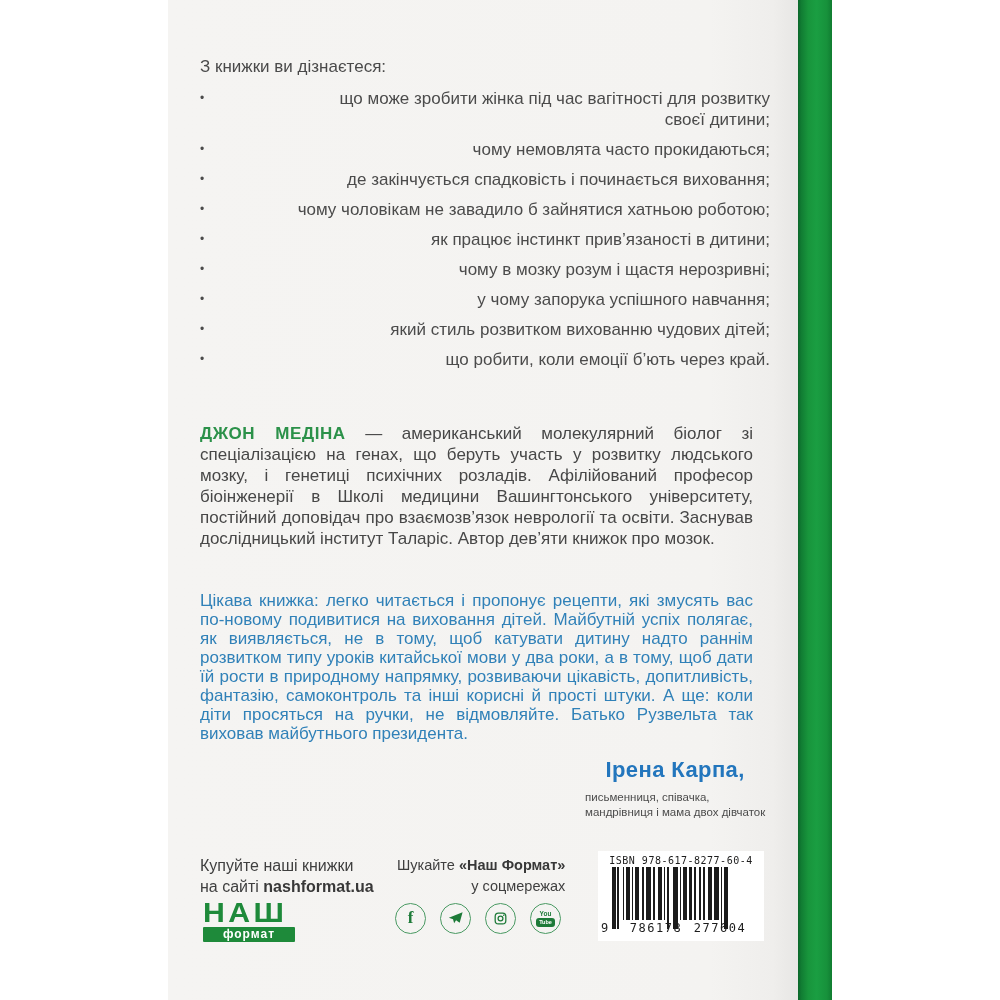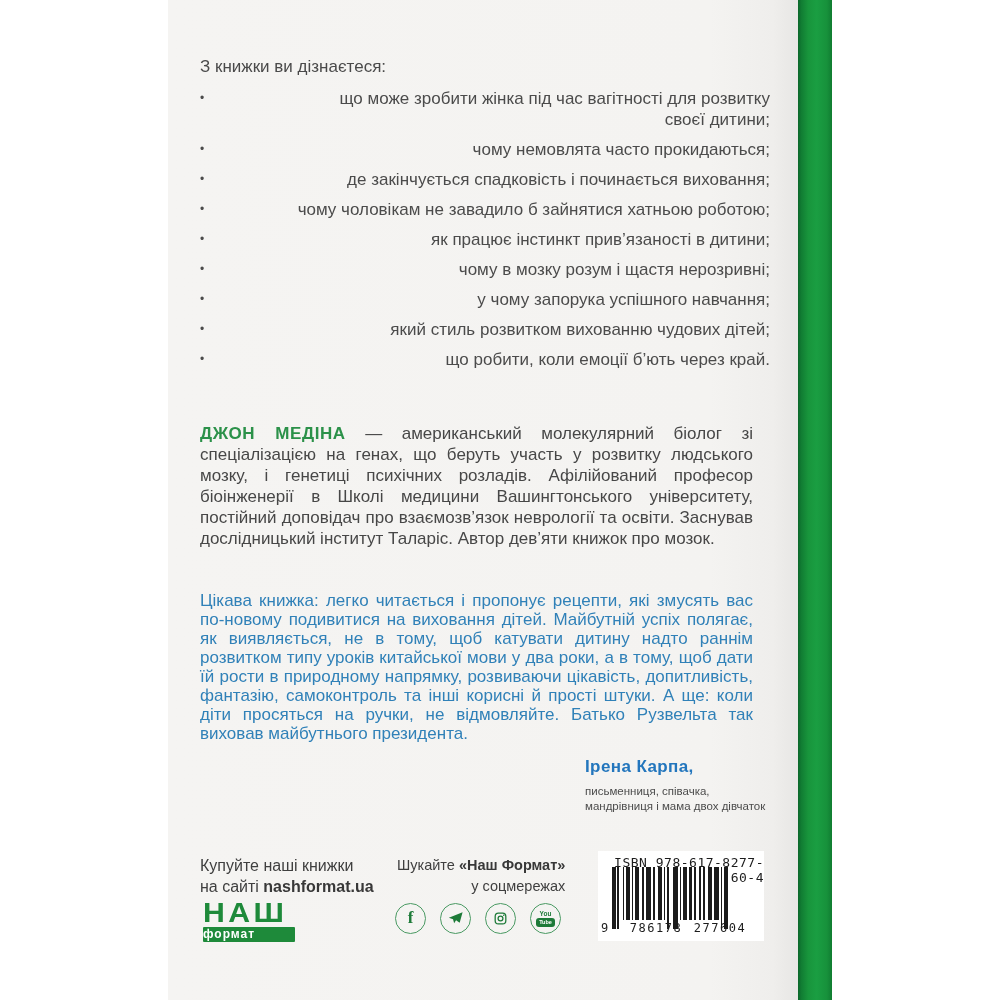--- a/index.html
+++ b/index.html
@@ -37,49 +37,49 @@
     font-size:17px;line-height:21px;color:#474747;text-align:justify;
   }
   .author-name{font-weight:bold;color:#2b9149;letter-spacing:.6px;}
   
   .review-quote{
     position:absolute;left:32px;top:574px;width:553px;
     font-size:17px;line-height:19px;color:#3081b8;text-align:justify;
   }
   
   .signature{position:absolute;left:417px;top:757px;}
-  .sig-name{font-size:17px;font-weight:bold;color:#2376bd;letter-spacing:.4px;}
+  .sig-name{font-size:22px;font-weight:bold;color:#2376bd;letter-spacing:.4px;text-align:center;}
   .sig-desc{margin-top:7px;font-size:11.5px;line-height:15px;color:#4c4c4c;}
   
   .buy-text{position:absolute;left:32px;top:855px;font-size:16px;line-height:21px;color:#3f3f3f;}
   .buy-text b, .social-text b{font-weight:bold;color:#383838;}
   .publisher-logo{position:absolute;left:35px;top:901px;width:92px;}
   .logo-top{
     font-weight:900;font-size:27px;line-height:25px;color:#1e8a3a;
     letter-spacing:3px;transform:scaleX(1.12);transform-origin:left center;
   }
   .logo-band{
     margin-top:1px;background:#1e8a3a;color:#ffffff;height:15px;line-height:15px;
-    font-size:12px;font-weight:bold;text-align:left;letter-spacing:1px;border-radius:1px;
+    font-size:12px;font-weight:bold;text-align:center;letter-spacing:1px;border-radius:1px;
   }
   .social-text{position:absolute;left:229px;top:855px;font-size:14.5px;line-height:21px;color:#3f3f3f;text-align:right;}
   .social-icons{position:absolute;left:227px;top:903px;display:flex;gap:14px;}
   .icon-circle{
     width:31px;height:31px;border:1.5px solid #4a9a63;border-radius:50%;
     box-sizing:border-box;display:flex;align-items:center;justify-content:center;background:transparent;
   }
   .fb-glyph{font-size:17px;font-weight:bold;color:#1d7a38;font-family:"Liberation Serif","DejaVu Serif",serif;margin-top:-1px;}
   .yt{display:flex;flex-direction:column;align-items:center;line-height:1;}
   .yt-top{font-size:6.5px;font-weight:bold;color:#1d7a38;margin-bottom:1px;}
   .yt-tube{background:#1d7a38;color:#fff;font-size:5.5px;font-weight:bold;padding:1.5px 3px;border-radius:3px;}
   
   .barcode-box{position:absolute;left:430px;top:851px;width:166px;height:90px;background:#ffffff;}
   .isbn-label{
-    position:absolute;left:0;top:4px;width:100%;text-align:right;
-    font-family:"DejaVu Sans Mono","Liberation Mono",monospace;font-size:13px;letter-spacing:.5px;color:#1c1c1c;
+    position:absolute;left:0;top:4px;width:100%;text-align:center;
+    font-family:"DejaVu Sans Mono","Liberation Mono",monospace;font-size:10px;letter-spacing:.5px;color:#1c1c1c;
   }
   .bars{position:absolute;left:14px;top:16px;width:116px;height:62px;display:flex;align-items:flex-start;}
   .bars .bar{background:#1b1b1b;}
   .ean-digits{
     position:absolute;top:70px;left:0;width:100%;height:14px;
     font-family:"DejaVu Sans Mono","Liberation Mono",monospace;font-size:12px;color:#1c1c1c;
   }
   .ean-digits .d0{position:absolute;left:3px;}
   .ean-digits .d1{position:absolute;left:30px;width:56px;text-align:center;letter-spacing:1.5px;}
   .ean-digits .d2{position:absolute;left:94px;width:56px;text-align:center;letter-spacing:1.5px;}

